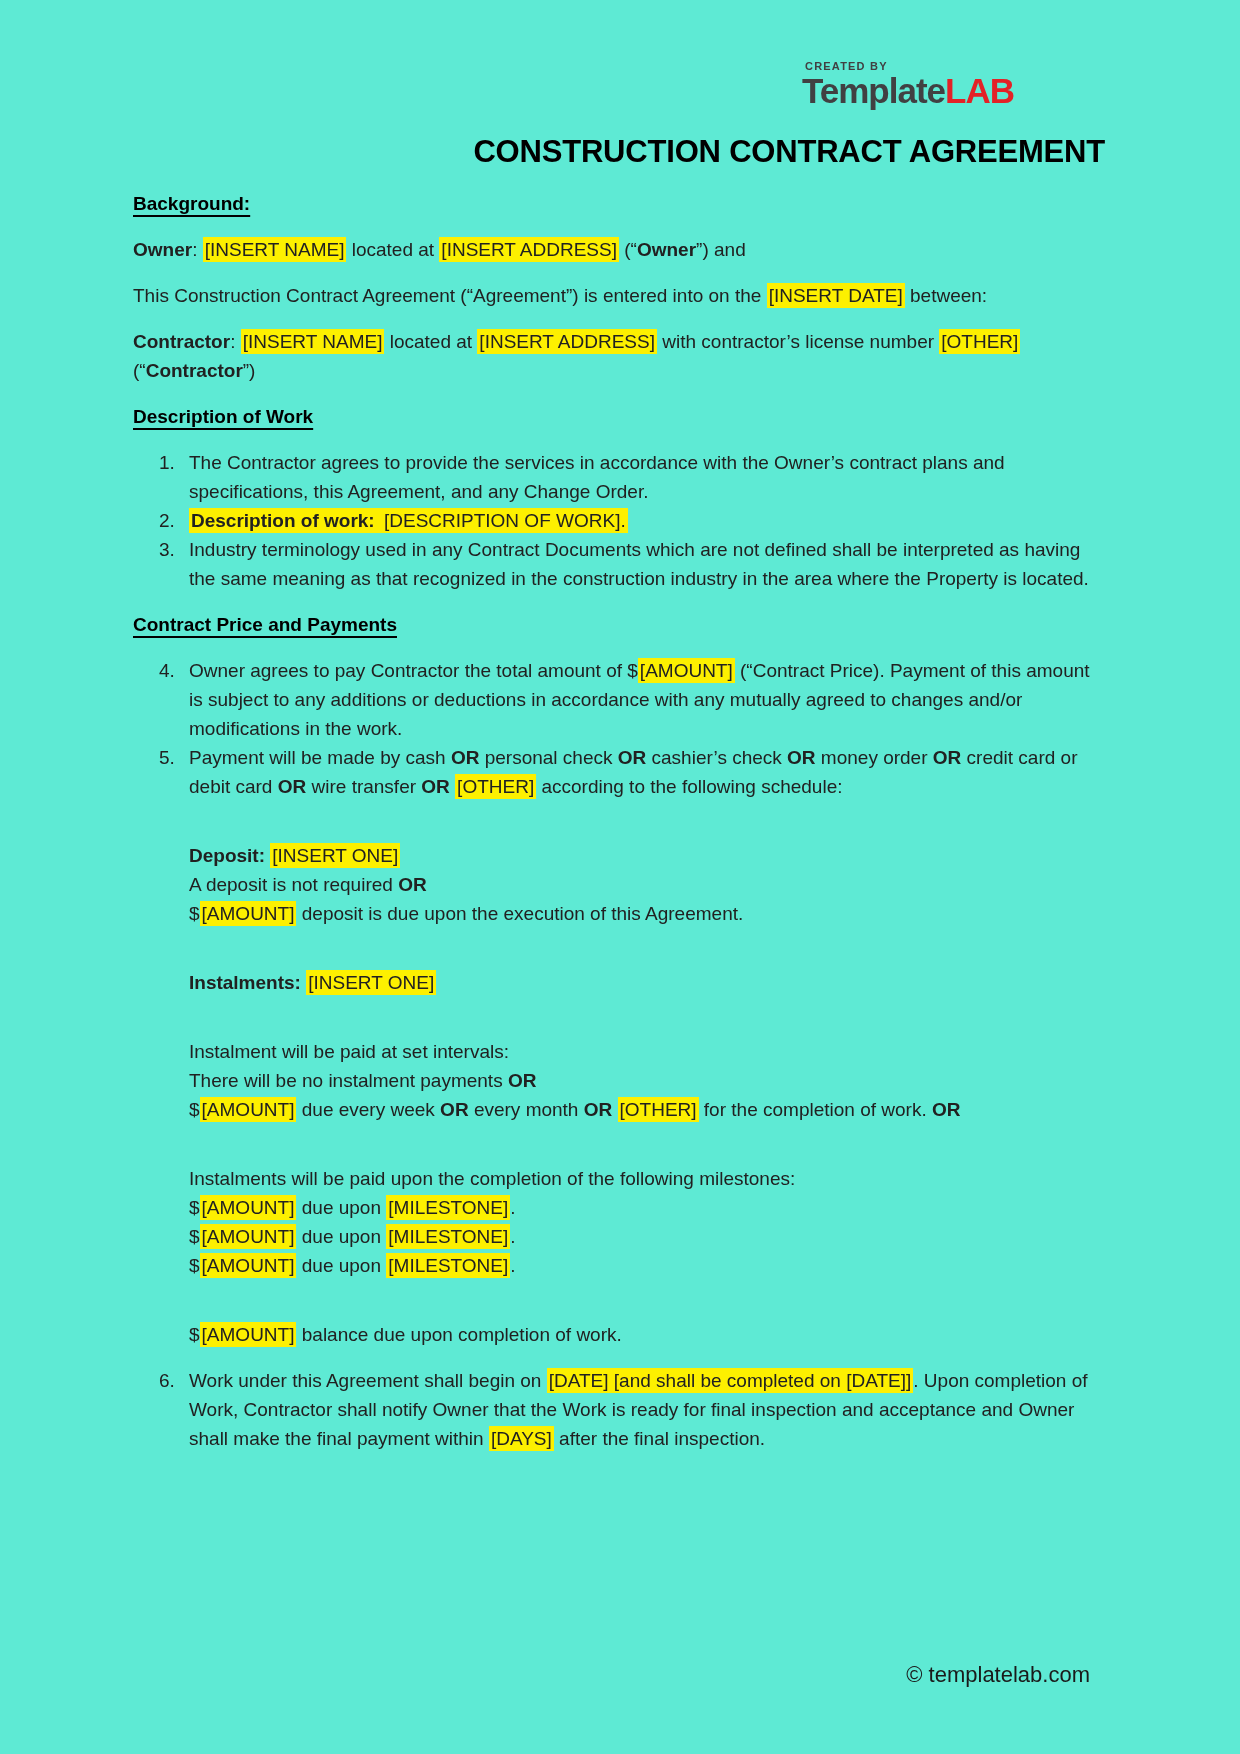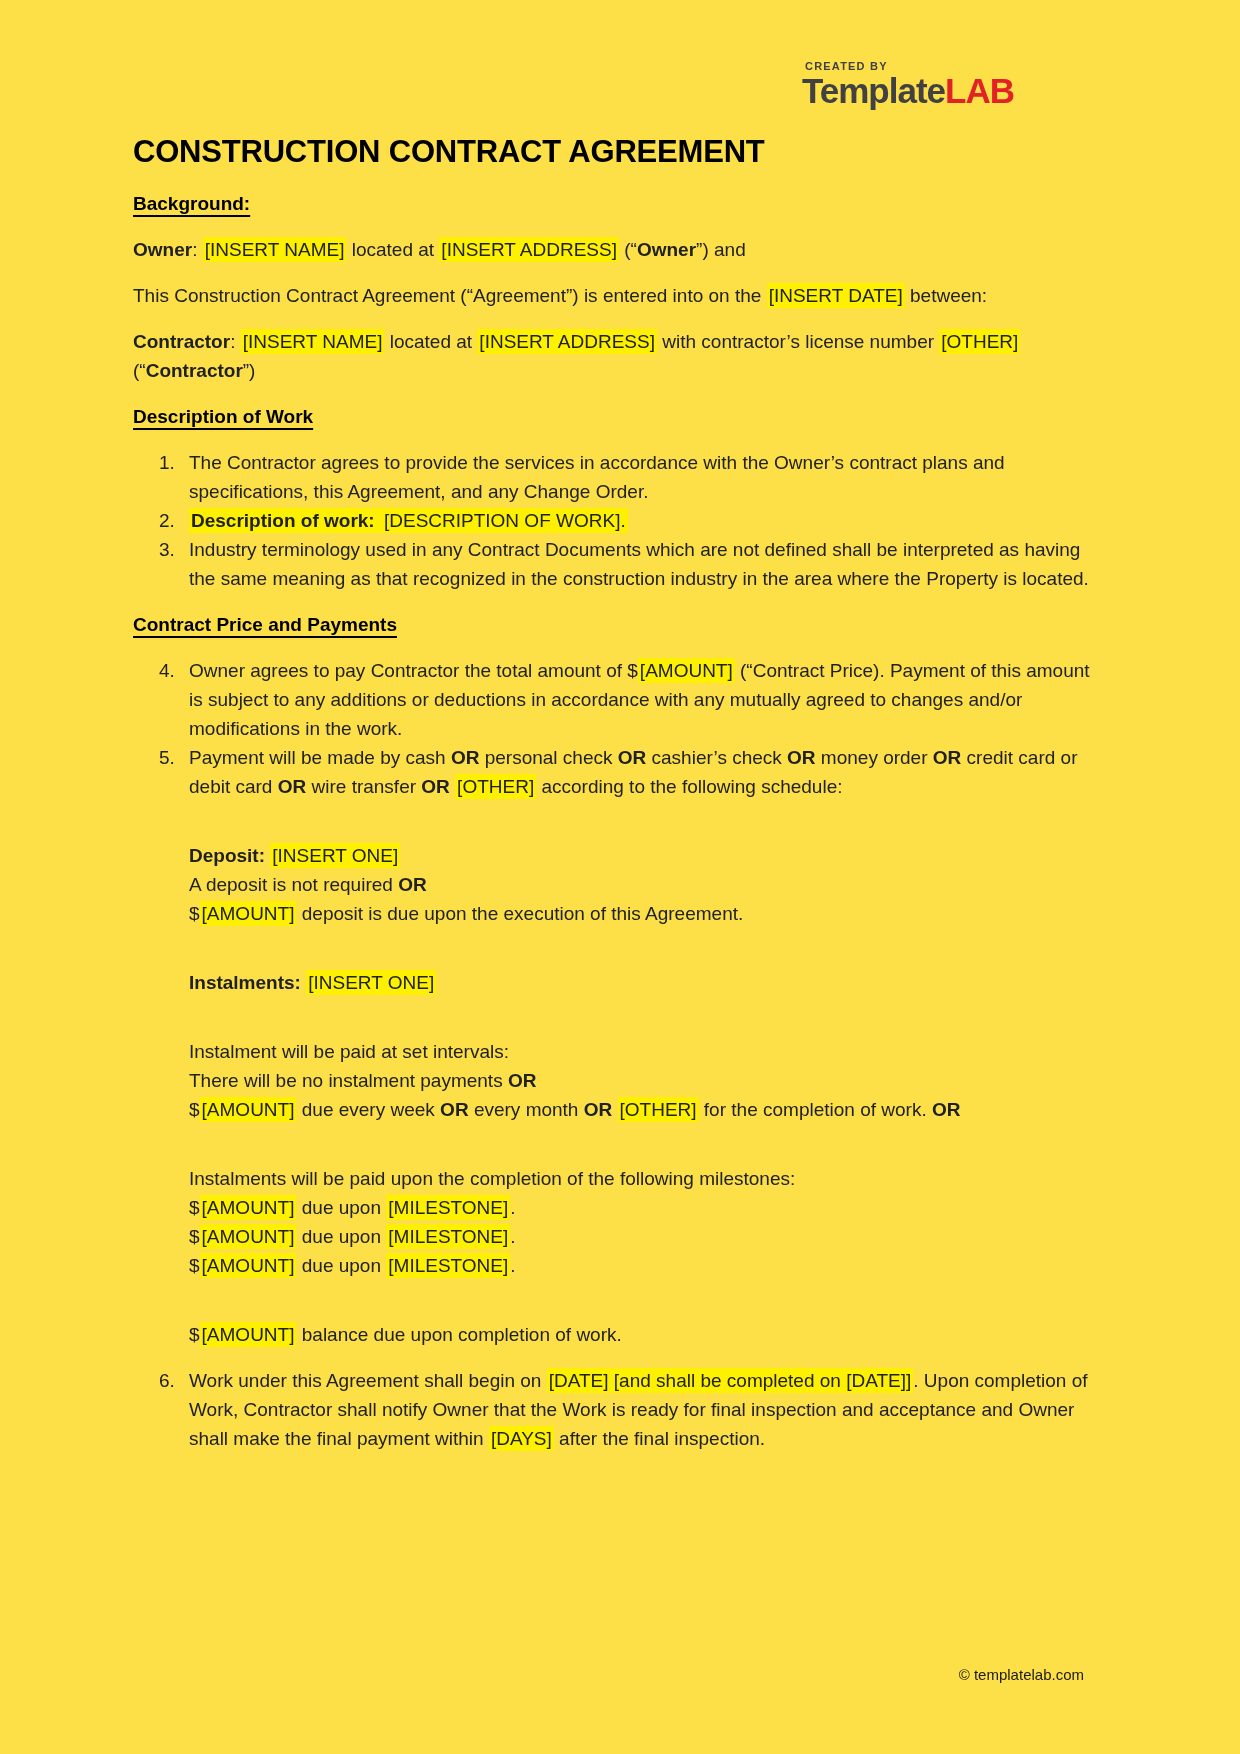--- a/index.html
+++ b/index.html
@@ -1,20 +1,20 @@
 <!DOCTYPE html>
 <html style="--hl: #fdf000; --brand-gray: #414042; --brand-red: #e32227;"><head>
 <meta charset="utf-8">
 <style>
   html,body{margin:0;padding:0;background:#ffffff;}
   .page{
     position:relative;
     width:1240px;
     height:1754px;
-    background:#fde047;
+    background:#5eead4;
     font-family:"Liberation Sans", sans-serif;
     font-size:19px;
     line-height:29px;
     color:#212121;
     overflow:hidden;
     box-sizing:border-box;
   }
   .content{
     padding:132px 135px 0 133px;
     box-sizing:border-box;
@@ -36,21 +36,21 @@
   .logo .brand{
     font-size:35px;
     font-weight:bold;
     letter-spacing:-1px;
     line-height:36px;
   }
   .logo .brand-primary{color:var(--brand-gray,#414042);}
   .logo .brand-accent{color:var(--brand-red,#e32227);text-align:center;}
   
   .doc-title{
-    text-align:left;
+    text-align:right;
     font-size:31px;
     font-weight:bold;
     line-height:40px;
     color:#000000;
     margin:0 0 8px 0;
     letter-spacing:-0.2px;
   }
   
   .blk{margin-top:17px;}
   .blk-heading{
@@ -78,22 +78,22 @@
   .hl{
     background:var(--hl,#fdf000);
     padding:2px 2px;
     box-decoration-break:clone;
     -webkit-box-decoration-break:clone;
   }
   
   .footer{
     position:absolute;
     top:1660px;
-    right:156px;
-    font-size:15px;
+    right:150px;
+    font-size:22px;
     color:#1a1a1a;
   }
 </style>
 </head>
 <body>
 
 <div class="page">
 
   <div class="logo">
     <div class="created-by">CREATED BY</div>

